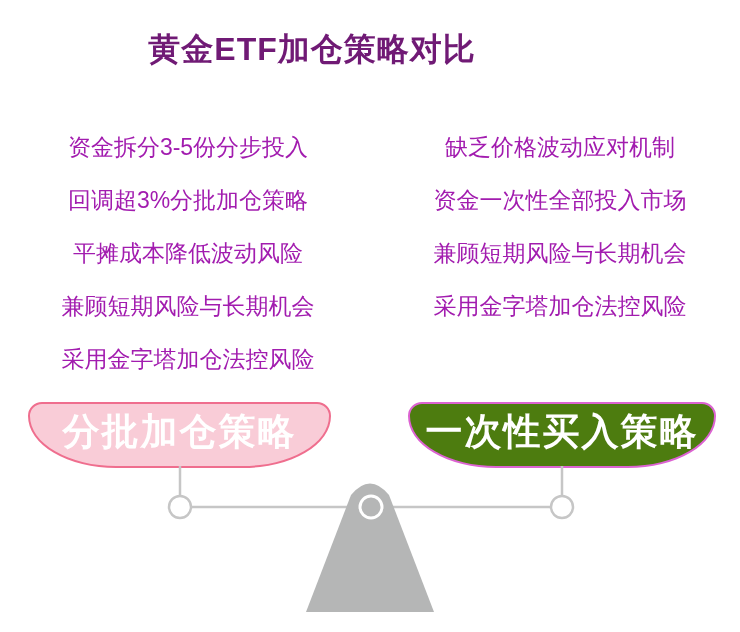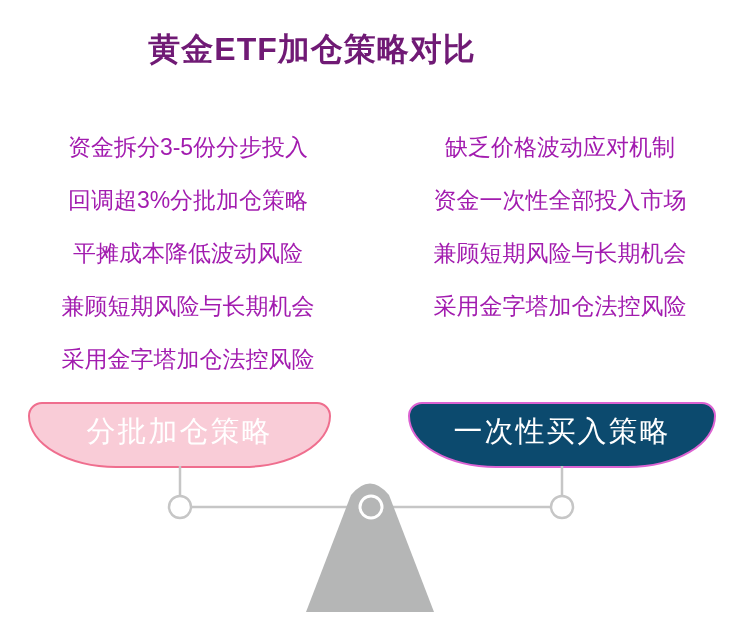--- a/index.html
+++ b/index.html
@@ -44,26 +44,26 @@
     justify-content: center;
     border-radius: 14px 14px 88px 88px / 14px 14px 52px 52px;
   }
   .pan-left {
     left: 28px; width: 303px;
     background: #f9ccd7;
     border: 2px solid #ef6e8e;
   }
   .pan-right {
     left: 408px; width: 308px;
-    background: #0c4a6e;
+    background: #4d7c0f;
     border: 2px solid #dc63d2;
   }
   .pan-label {
-    font-size: 29px;
-    font-weight: normal;
+    font-size: 37px;
+    font-weight: bold;
     color: #ffffff;
     letter-spacing: 2px;
     padding-bottom: 6px;
     white-space: nowrap;
   }
   .scale-svg {
     position: absolute;
     left: 0; top: 460px;
     width: 740px; height: 172px;
   }

